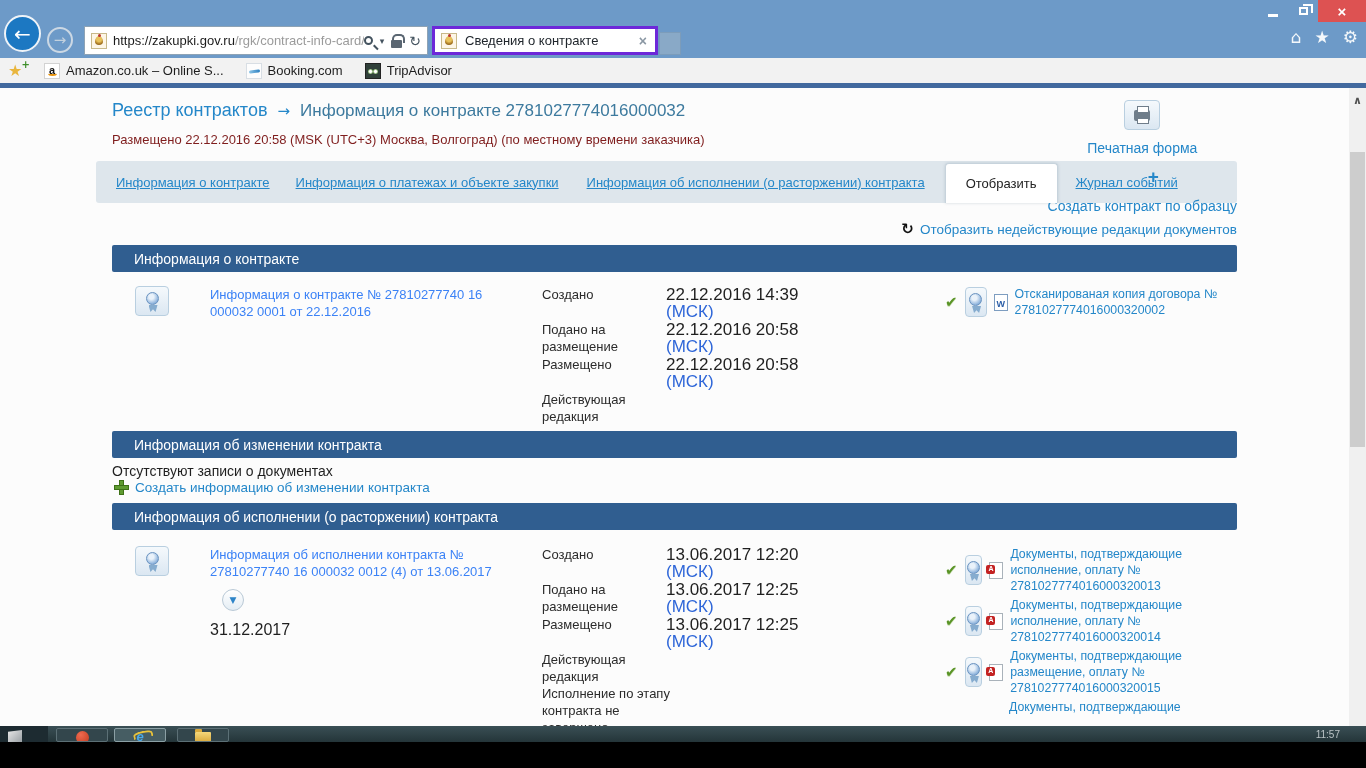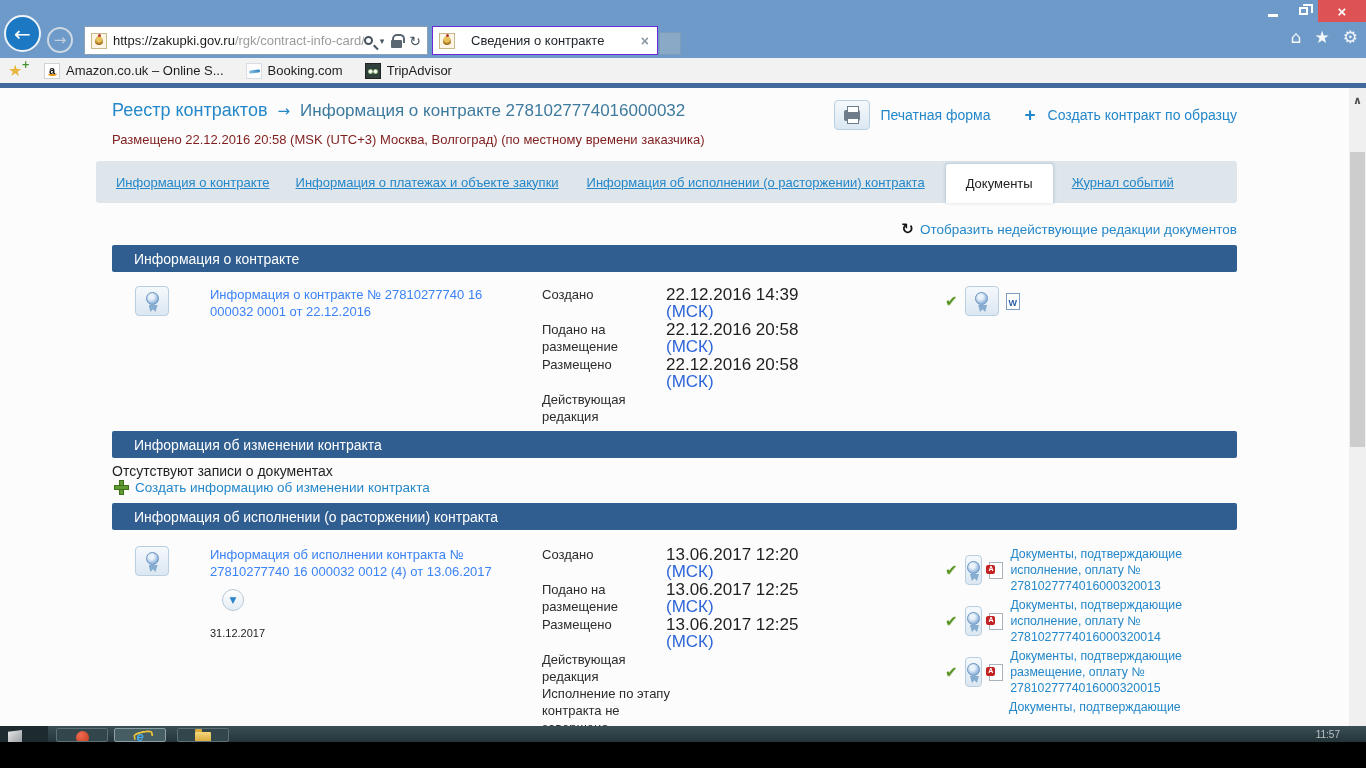--- a/index.html
+++ b/index.html
@@ -26,21 +26,21 @@
   .addr-icons { display:flex; align-items:center; gap:7px; padding-right:2px; }
   .mag { position:relative; width:9px; height:9px; border:2px solid #44535f; border-radius:50%; display:inline-block; }
   .mag::after { content:""; position:absolute; left:7px; top:8px; width:2px; height:6px; background:#44535f; transform:rotate(-45deg); transform-origin:top left; }
   .caret { color:#44535f; font-size:9px; font-family:"DejaVu Sans",sans-serif; }
   .lock { position:relative; width:11px; height:8px; background:#5a6672; border-radius:1px; display:inline-block; margin-top:6px; }
   .lock::before { content:""; position:absolute; left:1px; top:-6px; width:9px; height:7px; border:2px solid #5a6672; border-bottom:none; border-radius:5px 5px 0 0; }
   .addr-refresh { color:#44535f; font-size:14px; font-family:"DejaVu Sans",sans-serif; }
   .crest { position:relative; width:16px; height:16px; background:#fdf6e6; border:1px solid #c8b98a; display:inline-block; flex:none; }
   .crest::before { content:""; position:absolute; left:3px; top:2px; width:8px; height:9px; background:radial-gradient(circle at 50% 35%, #e8c25a 0 35%, #a4731f 70%, #7c5412 100%); border-radius:50% 50% 50% 50% / 62% 62% 38% 38%; }
   .crest::after { content:""; position:absolute; left:6px; top:0; width:3px; height:3px; background:#b8342b; border-radius:50%; }
-  .btab { position:absolute; left:432px; top:2px; width:226px; height:29px; background:#fff; border:1px solid #6d28d9; display:flex; align-items:center; padding:0 6px; gap:16px; }
+  .btab { position:absolute; left:432px; top:2px; width:226px; height:29px; background:#fff; border:3px solid #6d28d9; display:flex; align-items:center; padding:0 6px; gap:8px; }
   .btab-title { flex:1; font-size:13px; color:#20262c; white-space:nowrap; overflow:hidden; }
   .btab-close { color:#8b98a4; font-size:14px; font-weight:bold; padding:0 2px; }
   .newtab-stub { position:absolute; left:659px; top:8px; width:22px; height:23px; background:#89a9c7; border:1px solid #7c9cba; }
   .nav-icons { position:absolute; right:8px; top:3px; display:flex; gap:13px; align-items:center; color:#f4f8fb; font-family:"DejaVu Sans",sans-serif; }
   .nav-icons span { font-size:17px; }
 
   .favbar { position:absolute; top:58px; left:0; width:1366px; height:25px; background:#f2f2f2; display:flex; align-items:center; padding-left:8px; gap:10px; }
   .addfav { position:relative; color:#e9b63e; font-size:16px; font-family:"DejaVu Sans",sans-serif; width:20px; }
   .addfav::after { content:"+"; position:absolute; right:-2px; top:-2px; color:#3f8f2a; font-size:10px; font-weight:bold; }
   .fav { display:flex; align-items:center; gap:6px; font-size:13px; color:#1d1d1d; padding:0 6px; height:25px; }
@@ -57,21 +57,21 @@
 
   
   .content { position:absolute; top:88px; left:0; width:1349px; height:638px; background:#fcfcfc; overflow:hidden; }
   .inner { padding:12px 112px 0 112px; width:1349px; }
 
   .crumb-row { display:flex; justify-content:space-between; align-items:flex-start; height:28px; }
   .crumbs { display:flex; align-items:baseline; gap:10px; white-space:nowrap; }
   .crumb-root { font-size:18px; color:#2487c9; cursor:pointer; }
   .crumb-arrow { font-size:15px; color:#2487c9; font-family:"DejaVu Sans",sans-serif; }
   .crumb-cur { font-size:17px; color:#3d7a9e; }
-  .actions { display:flex; align-items:center; gap:10px; margin-right:0; white-space:nowrap; }
+  .actions { display:flex; align-items:center; gap:10px; margin-right:0; white-space:nowrap;flex-direction:column; }
   .print-btn { width:36px; height:30px; border:1px solid #b9cfe0; border-radius:4px; background:linear-gradient(#f5f9fc,#dbe7f2); display:flex; align-items:center; justify-content:center; cursor:pointer; }
   .printer-glyph { position:relative; width:16px; height:11px; background:#6f7d8a; border-radius:2px; }
   .printer-glyph::before { content:""; position:absolute; left:3px; top:-4px; width:10px; height:5px; background:#fff; border:1px solid #6f7d8a; }
   .printer-glyph::after { content:""; position:absolute; left:3px; bottom:-3px; width:10px; height:4px; background:#fff; border:1px solid #6f7d8a; }
   .action-link { font-size:14px; color:#2487c9; cursor:pointer; }
   .plus-blue { color:#2487c9; font-size:19px; font-weight:bold; margin:0 2px 0 24px; }
   .subtitle { font-size:13px; color:#7f1d1d; margin-top:4px; margin-bottom:14px; }
 
   .tabbar { margin-left:-16px; width:1141px; height:42px; background:#dee6ec; border-radius:3px; display:flex; align-items:center; padding-left:8px; margin-bottom:16px; }
   .ptab { font-size:13px; color:#2487c9; text-decoration:underline; padding:0 12px; white-space:nowrap; cursor:pointer; }
@@ -90,21 +90,21 @@
   .col-gap { flex:1; }
   .col-atts { width:292px; flex:none; }
 
   .medal-btn { width:34px; height:30px; border:1px solid #b9cfe0; border-radius:4px; background:linear-gradient(#f5f9fc,#dbe7f2); display:flex; align-items:center; justify-content:center; cursor:pointer; position:relative; }
   .medal { position:relative; width:13px; height:13px; margin-bottom:5px; border-radius:50%; background:radial-gradient(circle at 40% 35%, #eaf2fa 0 25%, #8fb4dd 70%, #5f8cbd 100%); border:1px solid #6a93c0; }
   .medal::after { content:""; position:absolute; left:2px; top:12px; width:9px; height:7px; background:#86accf; clip-path:polygon(0 0,100% 0,78% 100%,50% 60%,22% 100%); }
 
   .title-link { font-size:13px; color:#3b82f6; line-height:17px; cursor:pointer; display:block; }
   .expand-btn { margin:9px 0 0 12px; width:22px; height:22px; border-radius:50%; border:1px solid #b9c9d6; background:linear-gradient(#ffffff,#e4edf4); display:flex; align-items:center; justify-content:center; cursor:pointer; }
   .expand-btn i { color:#2d84c8; font-style:normal; font-size:9px; font-family:"DejaVu Sans",sans-serif; }
-  .extra-date { font-size:11px; color:#1f1f1f; margin-top:16px; }
+  .extra-date { font-size:16px; color:#1f1f1f; margin-top:10px; }
 
   .meta-pair { display:flex; margin-bottom:1px; }
   .meta-label { width:124px; flex:none; font-size:13px; color:#2b2b2b; line-height:17px; }
   .meta-value { font-size:17px; color:#1f1f1f; line-height:17px; }
   .meta-value .tz { display:block; color:#2e66d8; cursor:pointer; }
   .meta-status { font-size:13px; color:#2b2b2b; line-height:17px; width:132px; }
 
   .att { display:flex; align-items:center; gap:7px; }
   .att .check { color:#5a9427; font-size:15px; font-family:"DejaVu Sans",sans-serif; text-shadow:0 1px 0 #cde0b8; flex:none; }
   .file { position:relative; width:14px; height:17px; background:#fff; border:1px solid #a9b2ba; flex:none; }
@@ -222,21 +222,21 @@
           <a class="action-link">Создать контракт по образцу</a>
         </div>
       </div>
 
       <div class="subtitle">Размещено 22.12.2016 20:58 (MSK (UTC+3) Москва, Волгоград) (по местному времени заказчика)</div>
 
       <div class="tabbar">
         <a class="ptab">Информация о контракте</a>
         <a class="ptab wide">Информация о платежах и объекте закупки</a>
         <a class="ptab wide">Информация об исполнении (о расторжении) контракта</a>
-        <div class="ptab-active">Документы</div>
+        <div class="ptab-active">Отобразить</div>
         <a class="ptab">Журнал событий</a>
       </div>
 
       <div class="invalid-row">
         <span class="invalid-icon">↻</span>
         <a class="invalid-link">Отобразить недействующие редакции документов</a>
       </div>
 
       <div class="secbar mb6">Информация о контракте</div>
       <div class="sec-row">
@@ -266,20 +266,21 @@
         <div class="col-gap"></div>
         <div class="col-atts">
           <div class="att">
             <span class="check">✔</span>
             <button class="medal-btn">
                 <span class="medal"></span>
               </button>
             <span class="file word">
                 <i>W</i>
               </span>
+            <a class="doclink">Отсканированая копия договора № 2781027774016000320002</a>
           </div>
         </div>
       </div>
 
       <div class="secbar">Информация об изменении контракта</div>
       <div class="empty-note">Отсутствуют записи о документах</div>
       <div class="create-row">
         <span class="plus-green"></span>
         <a class="create-link">Создать информацию об изменении контракта</a>
       </div>

